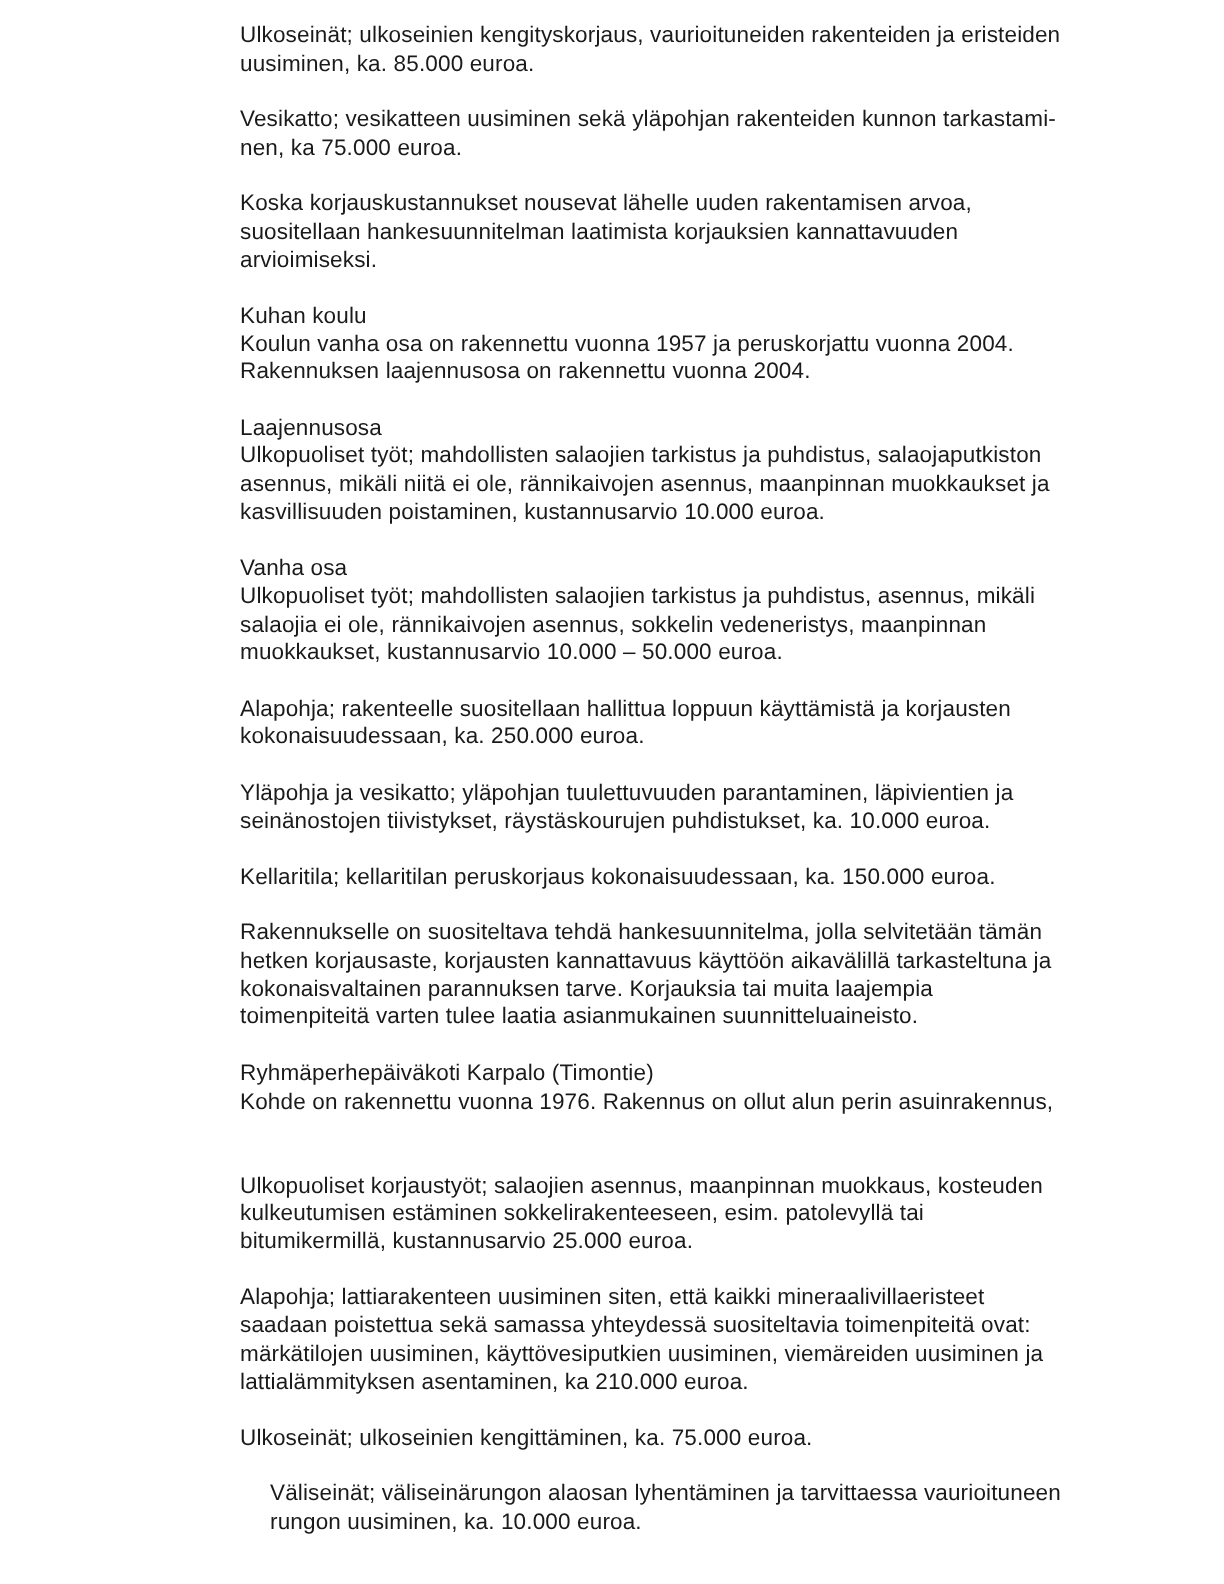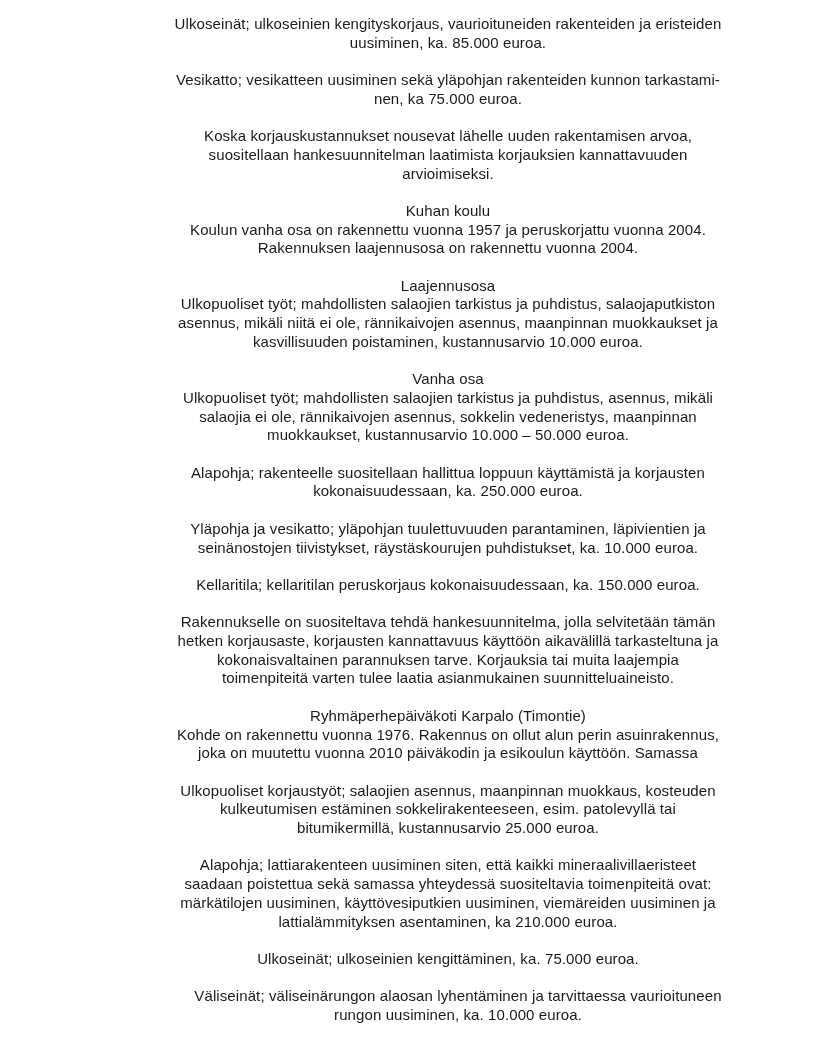--- a/index.html
+++ b/index.html
@@ -12,21 +12,20 @@
     width: 816px;
     height: 1056px;
     overflow: hidden;
     font-family: "Liberation Sans", "DejaVu Sans", sans-serif;
     color: #1a1a1a;
   }
   .doc-body {
     box-sizing: border-box;
     padding: 15px 80px 0 160px;
     width: 816px;
-    text-align: center;
   }
   .para {
     margin: 0 0 18.7px 0;
     font-size: 15px;
     line-height: 18.7px;
     letter-spacing: 0.1px;
     white-space: pre-wrap;
   }
   .para:last-child {
     margin-bottom: 0;
@@ -40,18 +39,18 @@
     <p class="para"><span>Ulkoseinät; ulkoseinien kengityskorjaus, vaurioituneiden rakenteiden ja eristeiden</span><br><span>uusiminen, ka. 85.000 euroa.</span></p>
     <p class="para"><span>Vesikatto; vesikatteen uusiminen sekä yläpohjan rakenteiden kunnon tarkastami-</span><br><span>nen, ka 75.000 euroa.</span></p>
     <p class="para"><span>Koska korjauskustannukset nousevat lähelle uuden rakentamisen arvoa,</span><br><span>suositellaan hankesuunnitelman laatimista korjauksien kannattavuuden</span><br><span>arvioimiseksi.</span></p>
     <p class="para"><span>Kuhan koulu</span><br><span>Koulun vanha osa on rakennettu vuonna 1957 ja peruskorjattu vuonna 2004.</span><br><span>Rakennuksen laajennusosa on rakennettu vuonna 2004.</span></p>
     <p class="para"><span>Laajennusosa</span><br><span>Ulkopuoliset työt; mahdollisten salaojien tarkistus ja puhdistus, salaojaputkiston</span><br><span>asennus, mikäli niitä ei ole, rännikaivojen asennus, maanpinnan muokkaukset ja</span><br><span>kasvillisuuden poistaminen, kustannusarvio 10.000 euroa.</span></p>
     <p class="para"><span>Vanha osa</span><br><span>Ulkopuoliset työt; mahdollisten salaojien tarkistus ja puhdistus, asennus, mikäli</span><br><span>salaojia ei ole, rännikaivojen asennus, sokkelin vedeneristys, maanpinnan</span><br><span>muokkaukset, kustannusarvio 10.000 – 50.000 euroa.</span></p>
     <p class="para"><span>Alapohja; rakenteelle suositellaan hallittua loppuun käyttämistä ja korjausten</span><br><span>kokonaisuudessaan, ka. 250.000 euroa.</span></p>
     <p class="para"><span>Yläpohja ja vesikatto; yläpohjan tuulettuvuuden parantaminen, läpivientien ja</span><br><span>seinänostojen tiivistykset, räystäskourujen puhdistukset, ka. 10.000 euroa.</span></p>
     <p class="para"><span>Kellaritila; kellaritilan peruskorjaus kokonaisuudessaan, ka. 150.000 euroa.</span></p>
     <p class="para"><span>Rakennukselle on suositeltava tehdä hankesuunnitelma, jolla selvitetään tämän</span><br><span>hetken korjausaste, korjausten kannattavuus käyttöön aikavälillä tarkasteltuna ja</span><br><span>kokonaisvaltainen parannuksen tarve. Korjauksia tai muita laajempia</span><br><span>toimenpiteitä varten tulee laatia asianmukainen suunnitteluaineisto.</span></p>
-    <p class="para"><span>Ryhmäperhepäiväkoti Karpalo (Timontie)</span><br><span>Kohde on rakennettu vuonna 1976. Rakennus on ollut alun perin asuinrakennus,</span><br><span>joka on muutettu vuonna 2010 päiväkodin ja esikoulun käyttöön. Samassa</span><br></p>
+    <p class="para"><span>Ryhmäperhepäiväkoti Karpalo (Timontie)</span><br><span>Kohde on rakennettu vuonna 1976. Rakennus on ollut alun perin asuinrakennus,</span><br><br></p>
     <p class="para"><span>Ulkopuoliset korjaustyöt; salaojien asennus, maanpinnan muokkaus, kosteuden</span><br><span>kulkeutumisen estäminen sokkelirakenteeseen, esim. patolevyllä tai</span><br><span>bitumikermillä, kustannusarvio 25.000 euroa.</span></p>
     <p class="para"><span>Alapohja; lattiarakenteen uusiminen siten, että kaikki mineraalivillaeristeet</span><br><span>saadaan poistettua sekä samassa yhteydessä suositeltavia toimenpiteitä ovat:</span><br><span>märkätilojen uusiminen, käyttövesiputkien uusiminen, viemäreiden uusiminen ja</span><br><span>lattialämmityksen asentaminen, ka 210.000 euroa.</span></p>
     <p class="para"><span>Ulkoseinät; ulkoseinien kengittäminen, ka. 75.000 euroa.</span></p>
     <p class="para"><span>Väliseinät; väliseinärungon alaosan lyhentäminen ja tarvittaessa vaurioituneen</span><br><span>rungon uusiminen, ka. 10.000 euroa.</span></p>
   </main>
 
 </body></html>

